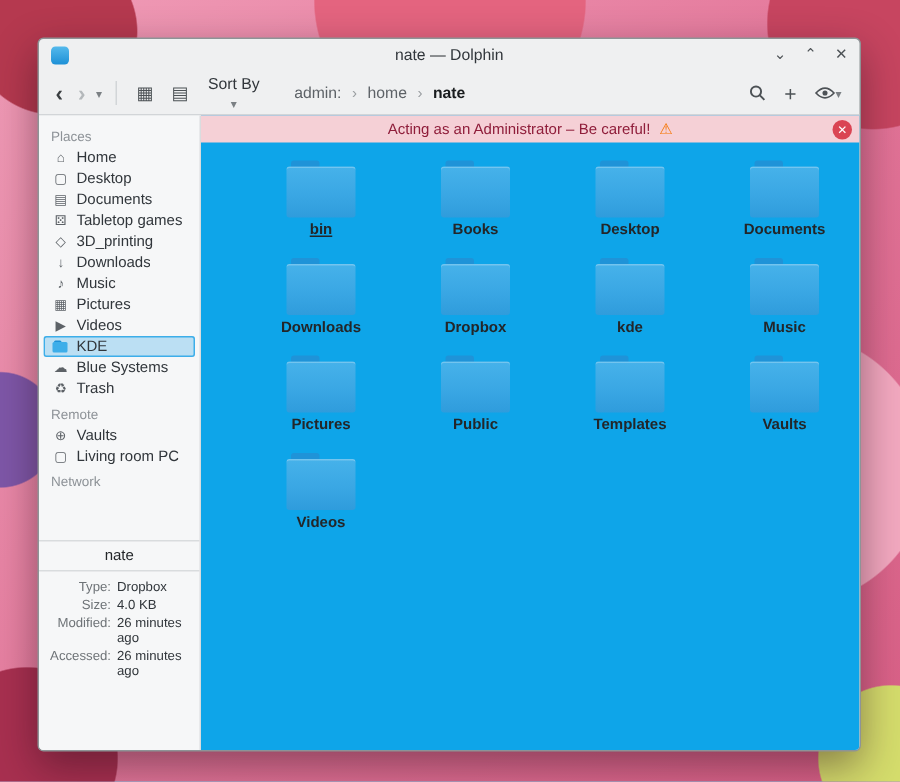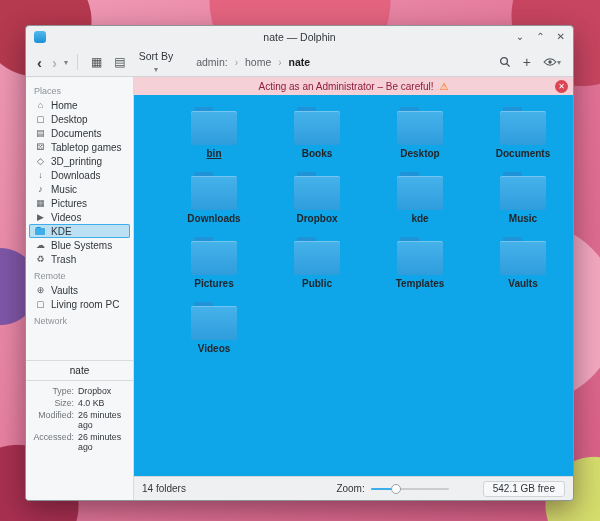--- a/index.html
+++ b/index.html
@@ -331,28 +331,16 @@
             <div class="folder-cell">
               <div class="folder-icon">
                 <span class="tab"></span>
                 <span class="fbody"></span>
               </div>
               <div class="folder-label">Videos</div>
             </div>
           </div>
       </div>
 
-      <div class="statusbar">
-        <span>14 folders</span>
-        <span class="zoom-group">
-          <span>Zoom:</span>
-          <span class="slider">
-            <span class="track"></span>
-            <span class="fill"></span>
-            <span class="handle"></span>
-          </span>
-        </span>
-        <span class="free-space">542.1 GB free</span>
-      </div>
     </div>
   </div>
 
 </div>
 
 </body></html>

